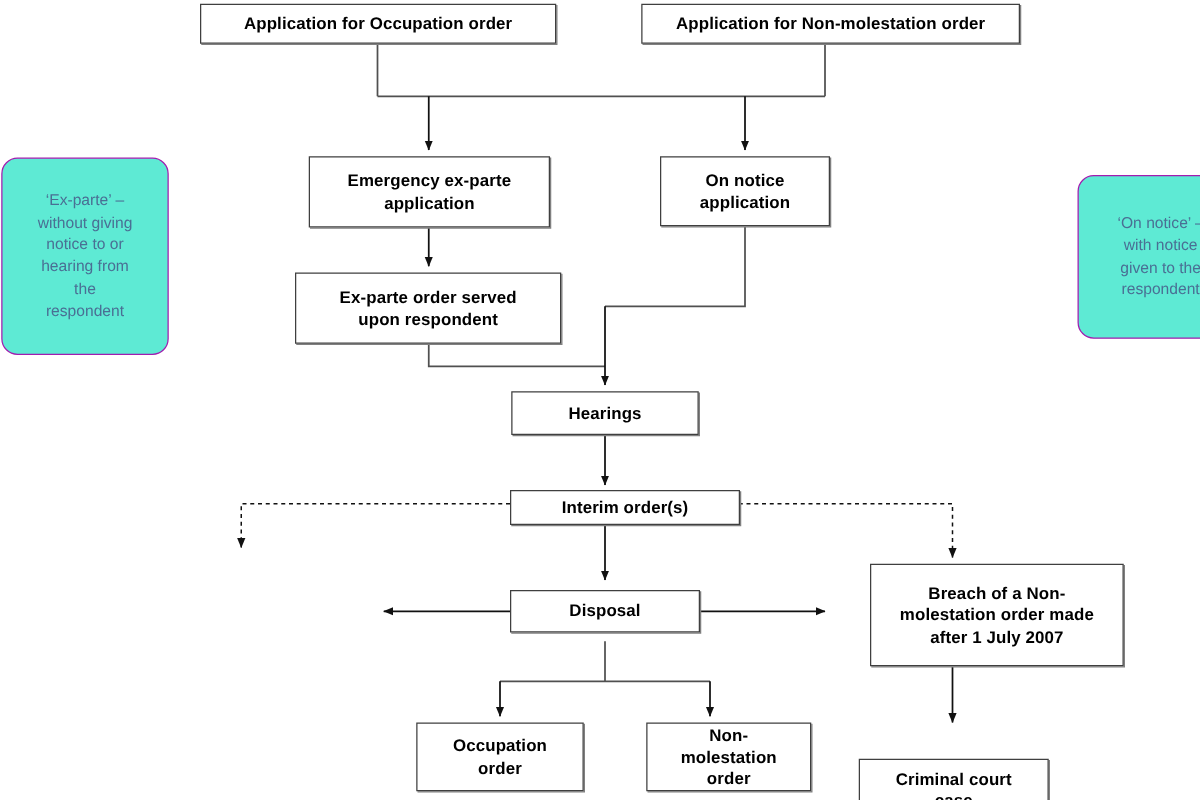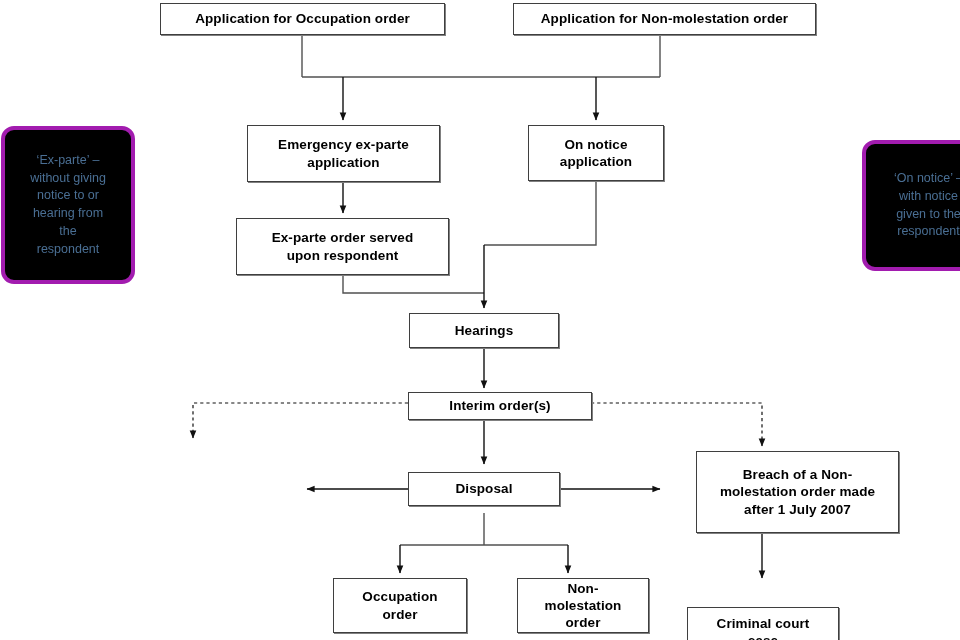--- a/index.html
+++ b/index.html
@@ -36,22 +36,22 @@
     color: #000000;
     font-size: 13.5px;
     font-weight: bold;
     line-height: 1.28;
     letter-spacing: 0.1px;
     padding: 2px 12px;
   }
   .note {
     position: absolute;
     box-sizing: border-box;
-    background: #000000;
-    border: 4px solid #a21caf;
+    background: #5eead4;
+    border: 1px solid #a21caf;
     border-radius: 13px;
     display: flex;
     align-items: center;
     justify-content: center;
     text-align: center;
     color: #4a6f94;
     font-size: 12.5px;
     font-weight: normal;
     line-height: 1.42;
     padding: 6px 10px;

